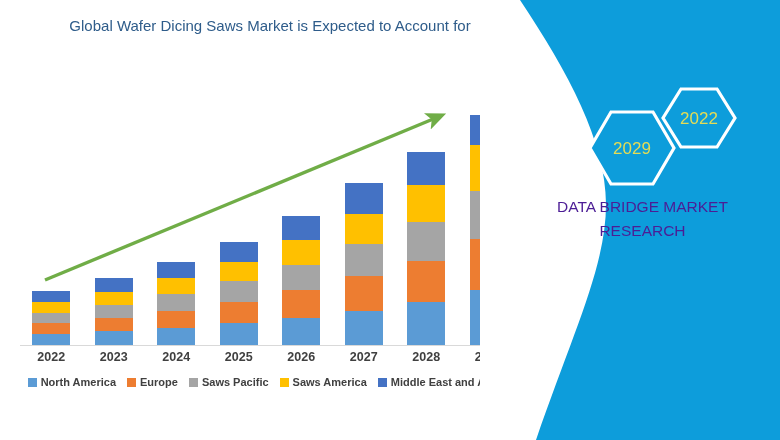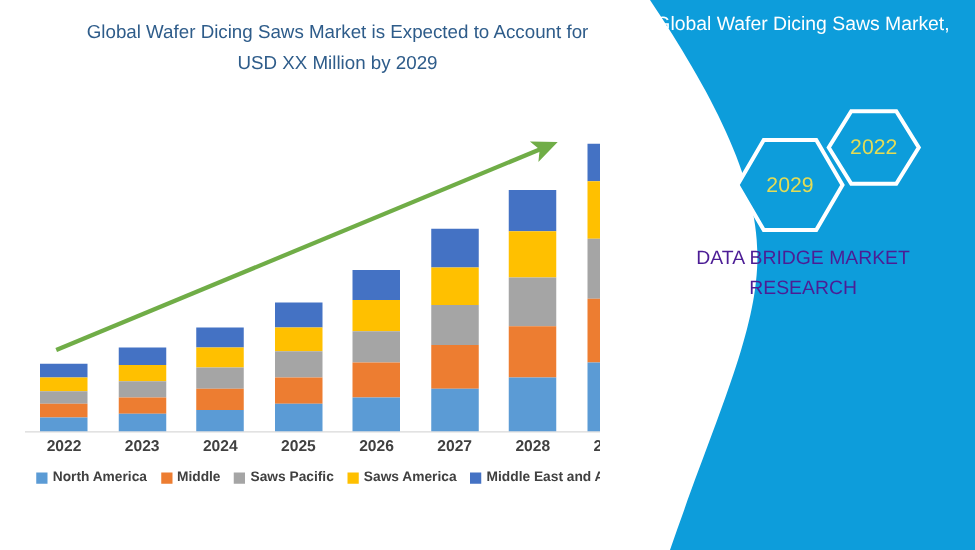--- a/index.html
+++ b/index.html
@@ -80,21 +80,20 @@
 </style>
 </head>
 <body>
 
 <div id="root">
 
   <div class="chart-area">
 
     <div class="chart-title">
       <div>Global Wafer Dicing Saws Market is Expected to Account for</div>
-      <div>USD XX Million by 2029</div>
     </div>
 
     <div class="axis-line"></div>
 
     <div class="bars" id="bars">
         <div class="bar-col" style="left: 12.25px;">
           <div class="seg" title="Middle East and Africa 2022" style="height: 10.7885px; background: rgb(68, 114, 196);"></div>
           <div class="seg" title="South America 2022" style="height: 10.7885px; background: rgb(255, 192, 0);"></div>
           <div class="seg" title="Asia Pacific 2022" style="height: 10.7885px; background: rgb(165, 165, 165);"></div>
           <div class="seg" title="Europe 2022" style="height: 10.7885px; background: rgb(237, 125, 49);"></div>
@@ -171,21 +170,21 @@
         <div class="xlabel" style="left: 437.75px;">2029</div>
       </div>
 
     <div class="legend" id="legend">
         <div class="legend-item">
           <span class="legend-swatch" style="background: rgb(91, 155, 213);"></span>
           <span class="legend-label">North America</span>
         </div>
         <div class="legend-item">
           <span class="legend-swatch" style="background: rgb(237, 125, 49);"></span>
-          <span class="legend-label">Middle</span>
+          <span class="legend-label">Europe</span>
         </div>
         <div class="legend-item">
           <span class="legend-swatch" style="background: rgb(165, 165, 165);"></span>
           <span class="legend-label">Saws Pacific</span>
         </div>
         <div class="legend-item">
           <span class="legend-swatch" style="background: rgb(255, 192, 0);"></span>
           <span class="legend-label">Saws America</span>
         </div>
         <div class="legend-item">
@@ -195,21 +194,20 @@
       </div>
   </div>
 
   <div class="right-panel">
 
     <svg class="panel-curve" viewBox="0 0 300 440" preserveAspectRatio="none">
       <path d="M0,0 L40,0 C88,72 126,142 126,204 C126,266 94,330 56,440 L0,440 Z" fill="#ffffff"></path>
     </svg>
 
     <div class="panel-title">
-      <div>Global Wafer Dicing Saws Market,</div>
     </div>
 
     <div class="hexwrap">
       <svg viewBox="0 0 175 105" width="175" height="105">
 
         <polygon points="106,4 142,4 160,33 142,62 106,62 88,33" fill="none" stroke="#ffffff" stroke-width="3.2"></polygon>
 
         <polygon points="36,27 78,27 99,63 78,99 36,99 15,63" fill="#0D9DDB" stroke="#ffffff" stroke-width="3.2"></polygon>
         <text id="hex-right-txt" x="124" y="33" fill="#E3DC55" font-size="17" font-family="Liberation Sans, sans-serif" text-anchor="middle" dominant-baseline="central">2022</text>
         <text id="hex-left-txt" x="57" y="63" fill="#E3DC55" font-size="17" font-family="Liberation Sans, sans-serif" text-anchor="middle" dominant-baseline="central">2029</text>

